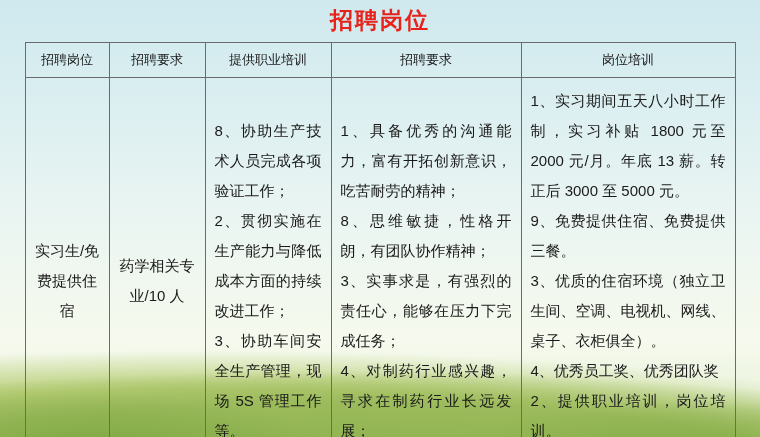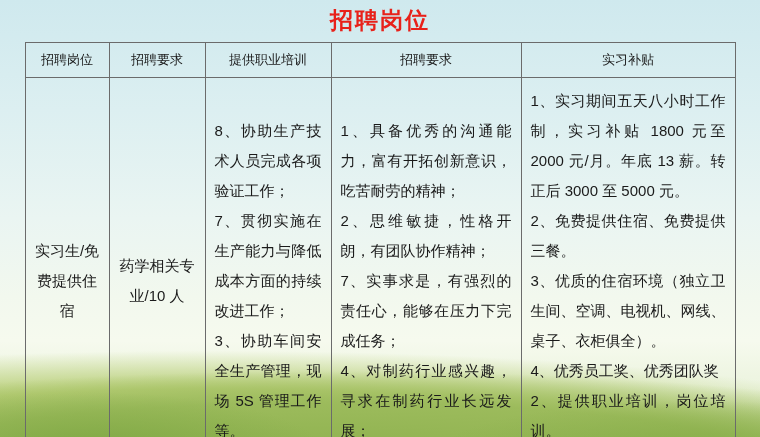--- a/index.html
+++ b/index.html
@@ -136,41 +136,41 @@
         <col class="col3">
         <col class="col4">
         <col class="col5">
     </colgroup>
     <thead>
       <tr>
         <th>招聘岗位</th>
         <th>招聘要求</th>
         <th>提供职业培训</th>
         <th>招聘要求</th>
-        <th>实习补贴</th>
+        <th>岗位培训</th>
       </tr>
     </thead>
     <tbody>
       <tr>
         <td class="c1">实习生/免费提供住宿</td>
         <td class="c2">药学相关专业/10 人</td>
         <td class="cell-lines">
           <p>8、协助生产技术人员完成各项验证工作；</p>
-          <p>7、贯彻实施在生产能力与降低成本方面的持续改进工作；</p>
+          <p>2、贯彻实施在生产能力与降低成本方面的持续改进工作；</p>
           <p>3、协助车间安全生产管理，现场 5S 管理工作等。</p>
         </td>
         <td class="cell-lines">
           <p>1、具备优秀的沟通能力，富有开拓创新意识，吃苦耐劳的精神；</p>
-          <p>2、思维敏捷，性格开朗，有团队协作精神；</p>
-          <p>7、实事求是，有强烈的责任心，能够在压力下完成任务；</p>
+          <p>8、思维敏捷，性格开朗，有团队协作精神；</p>
+          <p>3、实事求是，有强烈的责任心，能够在压力下完成任务；</p>
           <p>4、对制药行业感兴趣，寻求在制药行业长远发展；</p>
         </td>
         <td class="cell-lines">
           <p>1、实习期间五天八小时工作制，实习补贴 1800 元至 2000 元/月。年底 13 薪。转正后 3000 至 5000 元。</p>
-          <p>2、免费提供住宿、免费提供三餐。</p>
+          <p>9、免费提供住宿、免费提供三餐。</p>
           <p>3、优质的住宿环境（独立卫生间、空调、电视机、网线、桌子、衣柜俱全）。</p>
           <p>4、优秀员工奖、优秀团队奖</p>
           <p>2、提供职业培训，岗位培训。</p>
           <p>7、年度体检、年度旅游。</p>
         </td>
       </tr>
     </tbody>
   </table>
 
 </div>

